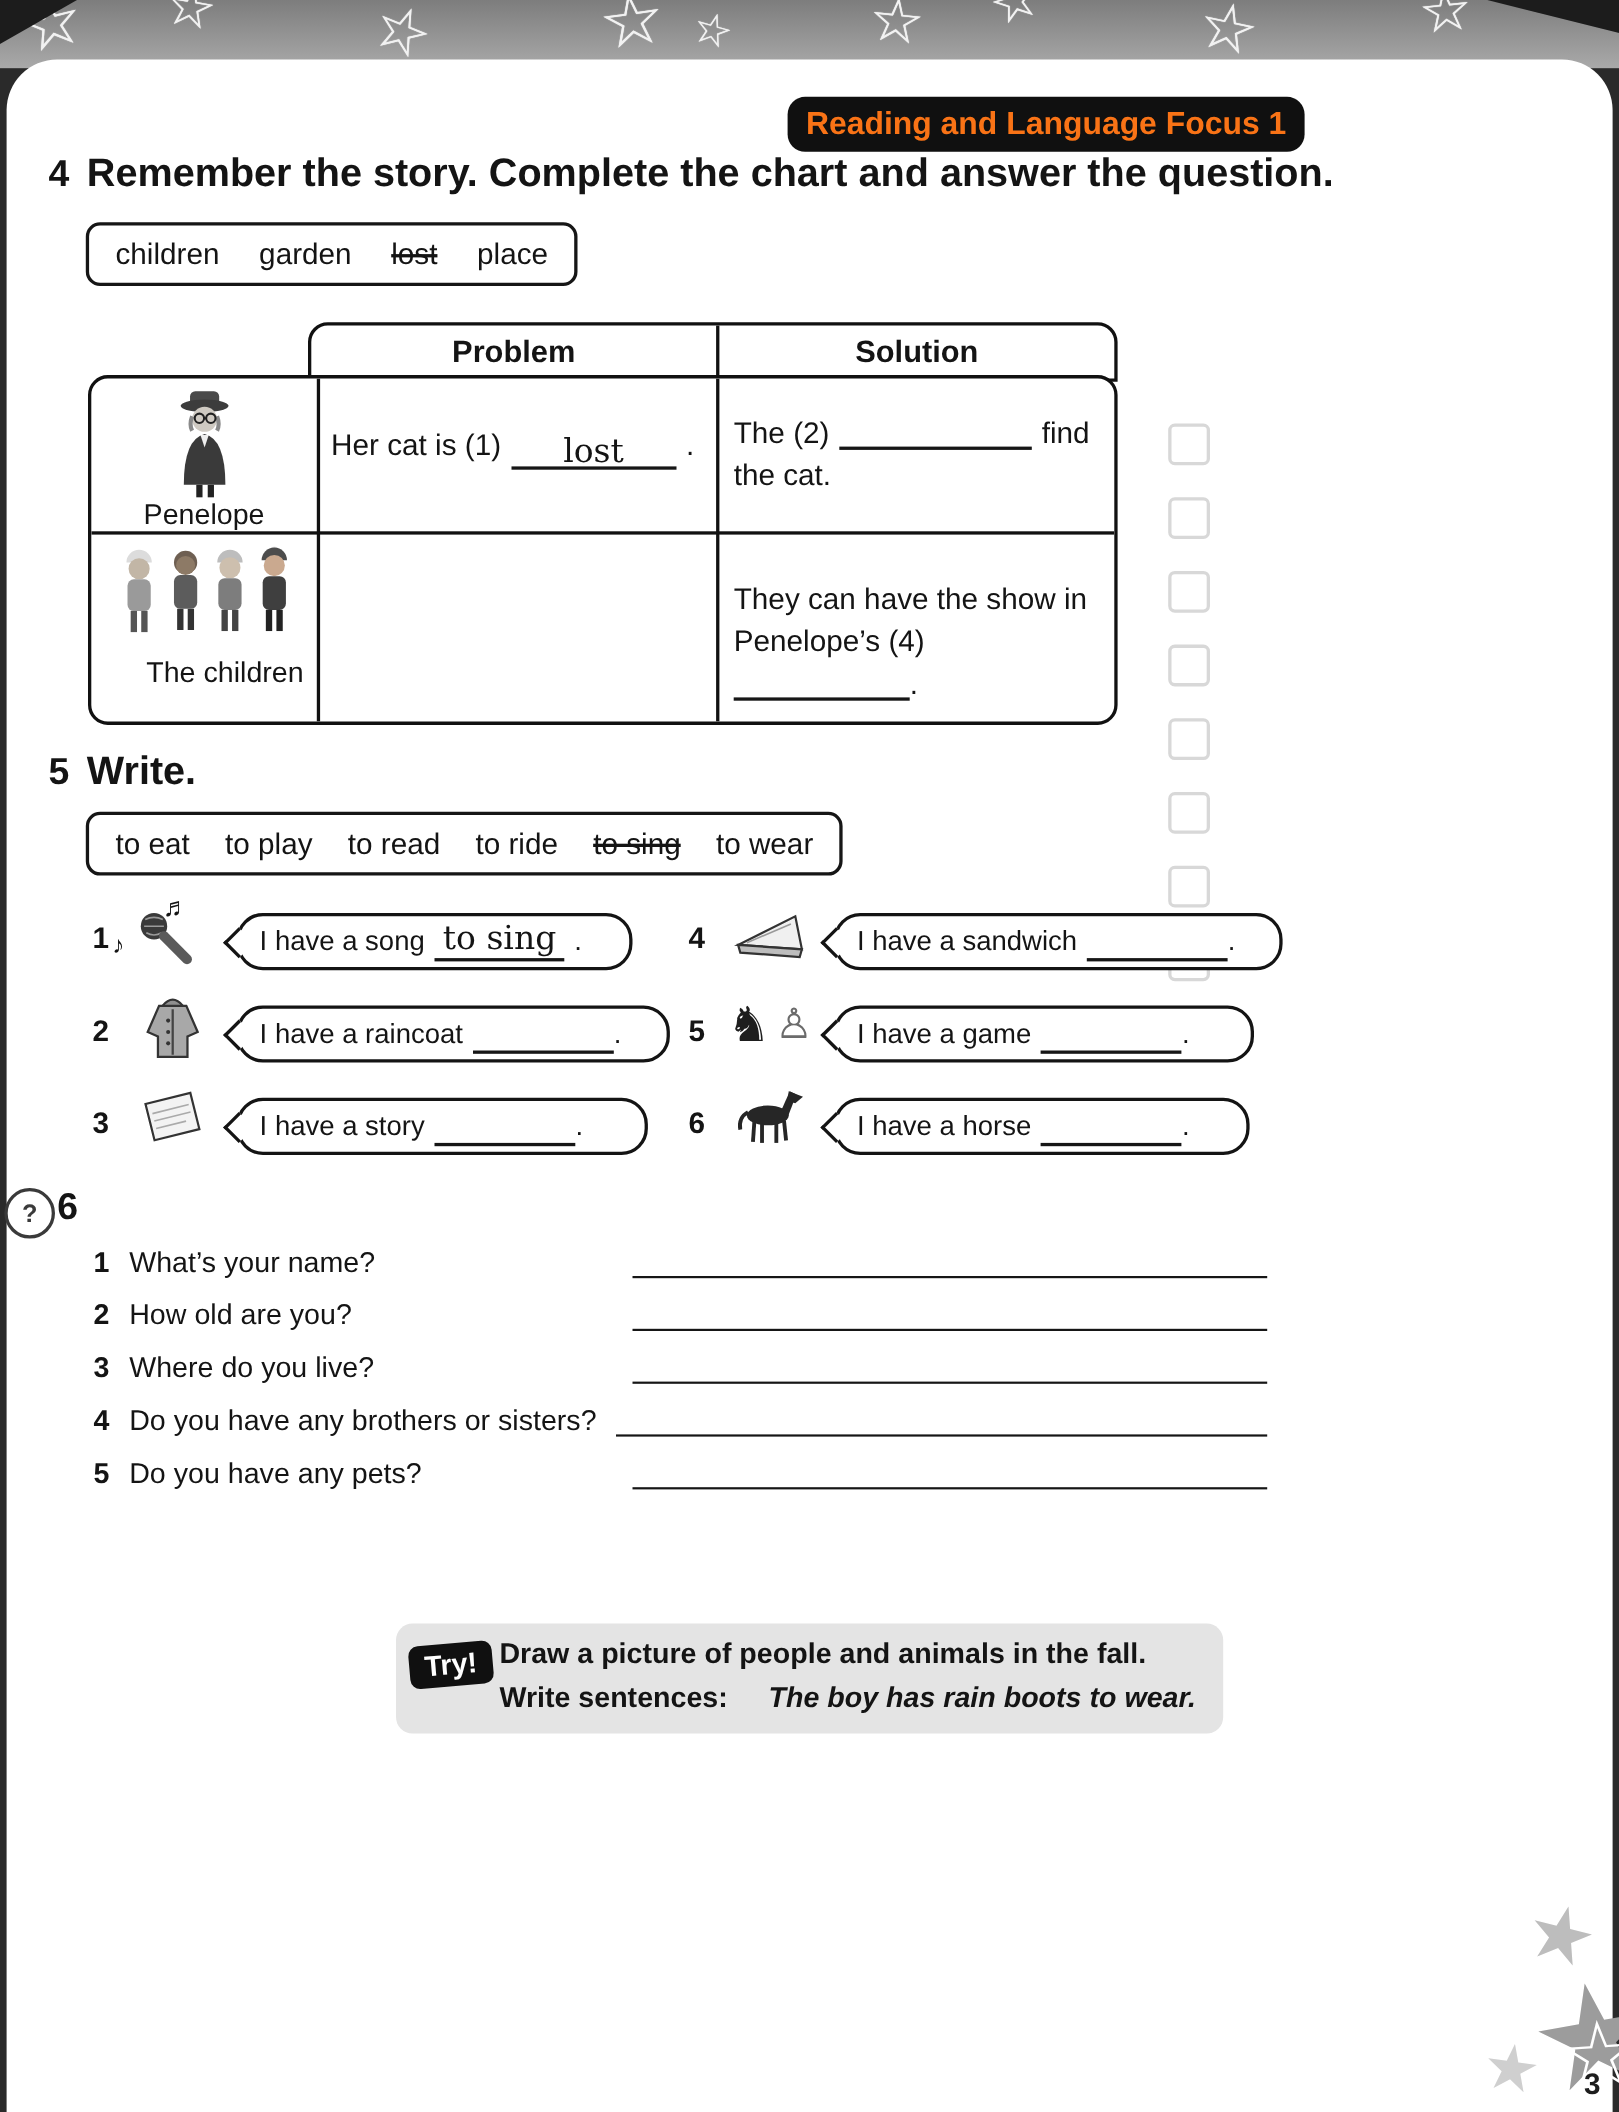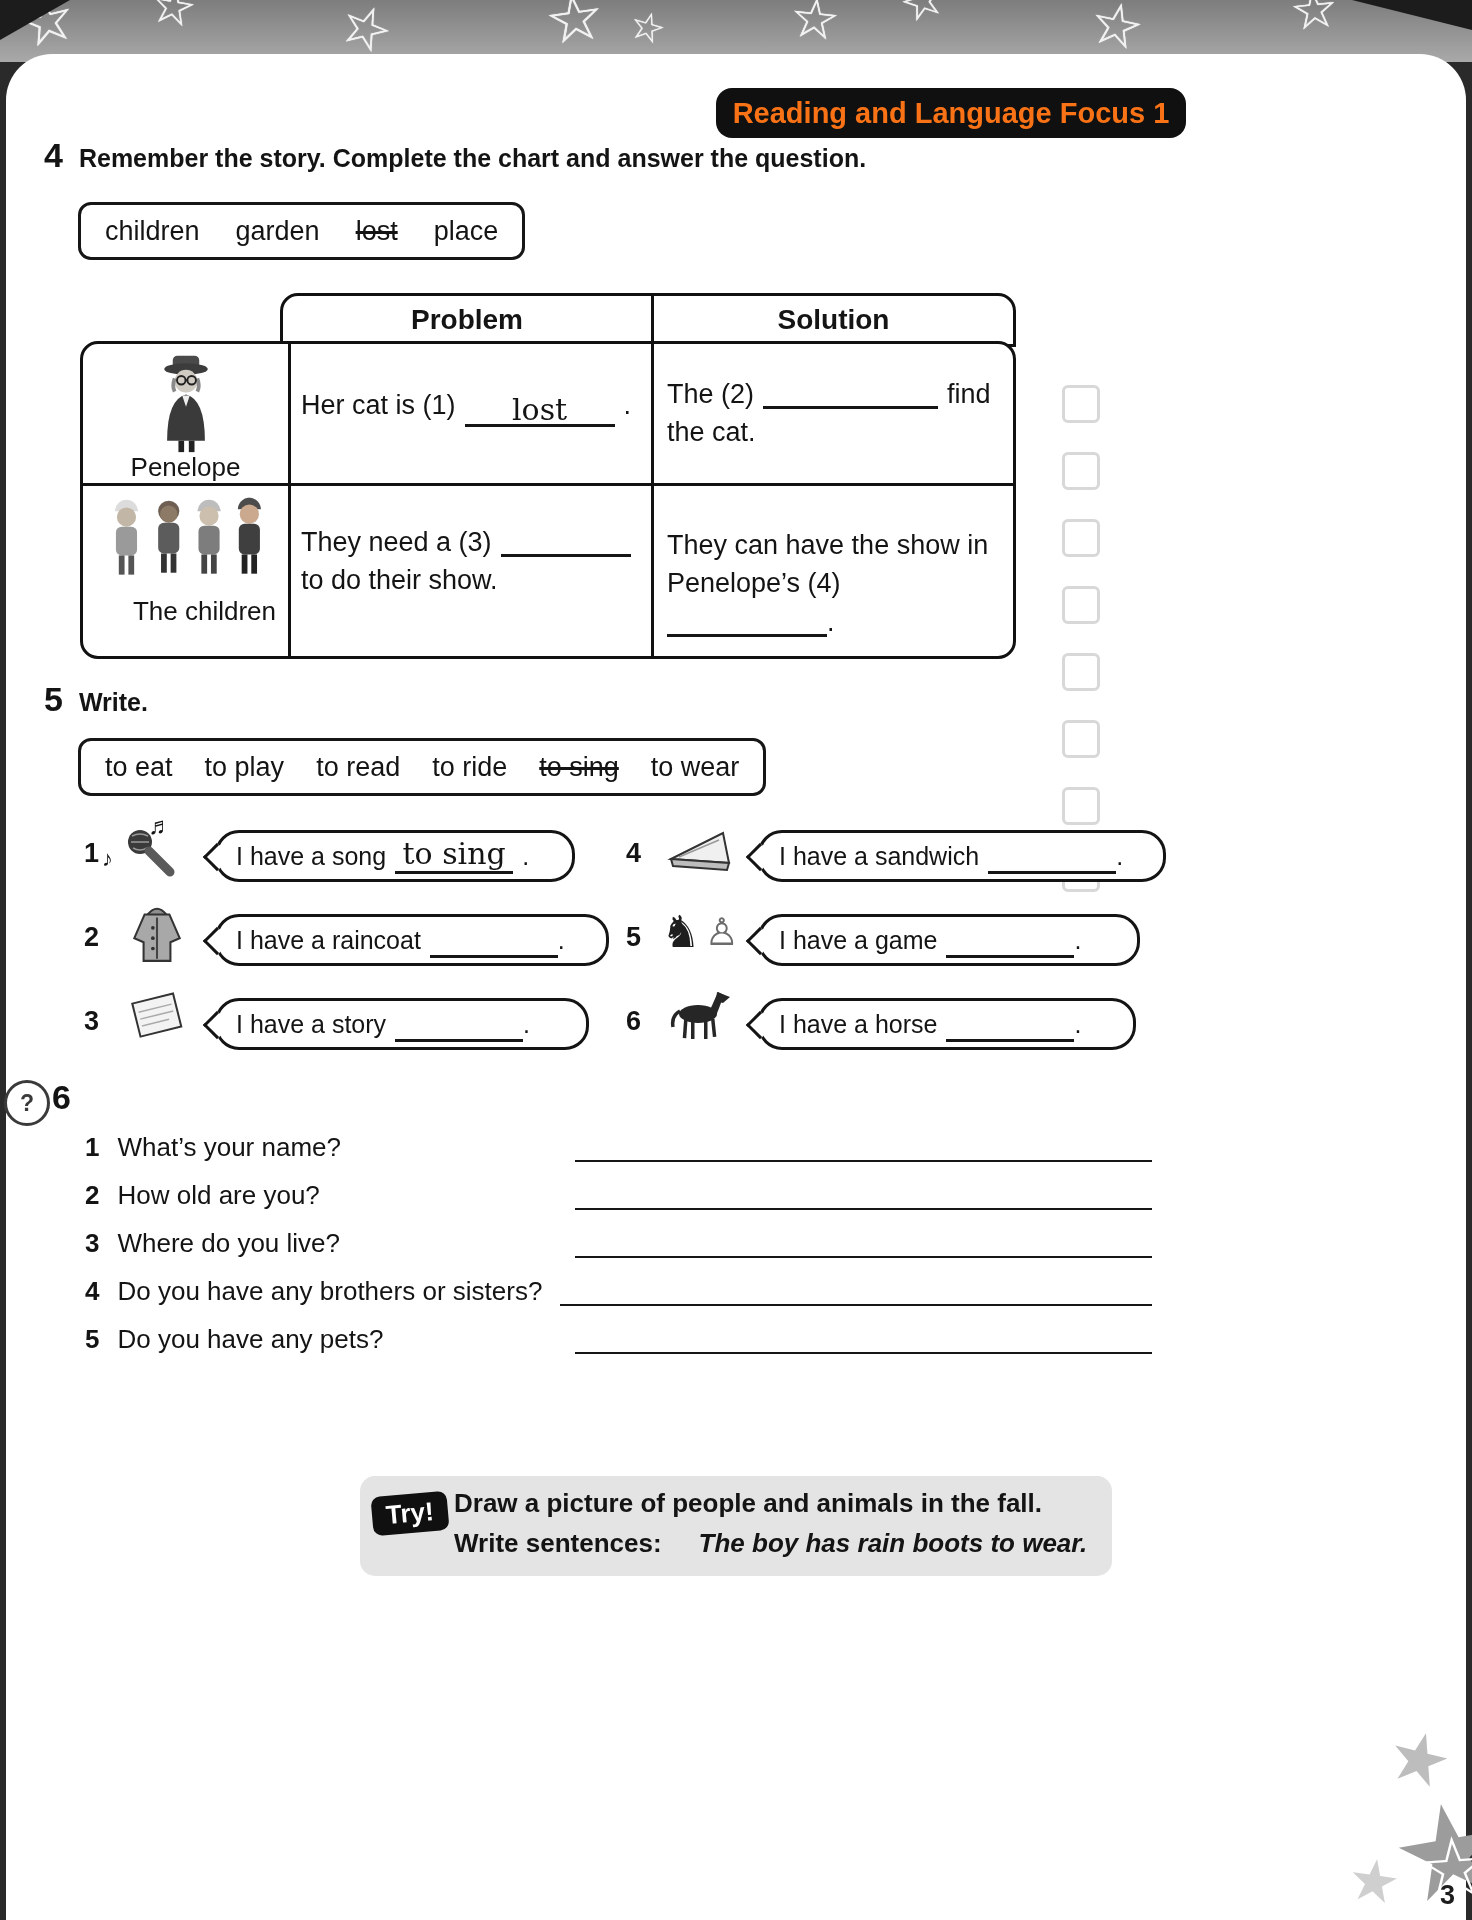--- a/index.html
+++ b/index.html
@@ -23,21 +23,21 @@
     background:#ffffff;border-radius:46px 46px 0 0;}
 
   
   .badge{position:absolute;left:716px;top:88px;width:470px;height:50px;
     background:#101010;color:#f97316;border-radius:16px;
     display:flex;align-items:center;justify-content:center;
     font-weight:700;font-size:29px;}
 
   .exheading{position:absolute;display:flex;align-items:baseline;gap:16px;}
   .exnum{font-weight:800;font-size:34px;}
-  .extitle{font-weight:700;font-size:25px;}
+  .extitle{font-weight:700;font-size:36px;}
 
   .bank{position:absolute;border:3px solid #161616;border-radius:13px;background:#fff;
     display:flex;align-items:center;padding:0 24px;gap:36px;font-size:27px;}
   .crossed{text-decoration:line-through;text-decoration-thickness:2.5px;}
 
   
   .thead{position:absolute;left:280px;top:293px;width:730px;height:48px;
     border:3px solid #111;border-radius:18px 18px 0 0;background:#fff;
     display:flex;font-weight:700;font-size:28px;justify-content:center;}
   .thead .hcell{display:flex;align-items:center;justify-content:center;}
@@ -195,24 +195,20 @@
             <path d="M8,16 a12,12 0 0 1 24,0 z" fill="#4c4c4c"></path>
           <circle cx="20" cy="21" r="10" fill="#caa98f"></circle>
           <rect x="9" y="31" width="22" height="32" rx="6" fill="#3f3f3f"></rect>
           <rect x="12" y="63" width="6" height="20" fill="#222"></rect>
             <rect x="22" y="63" width="6" height="20" fill="#222"></rect>
         </g>
       </svg>
     </div>
     <div class="rowlabel" style="left:0;top:252px;width:243px;">The children</div>
 
-    <div class="cell" style="left:218px;top:178px;width:340px;">
-      <span class="sp">They need a (3)</span><span class="blank" style="width:130px;"></span>
-      <span>to do their show.</span>
-    </div>
 
     <div class="cell" style="left:584px;top:182px;width:340px;">
       <span class="sp">They can have the show in Penelope’s (4)</span><span class="blank" style="width:160px;"></span><span>.</span>
     </div>
   </div>
 
   <div class="exheading" style="left:44px;top:680px;">
     <span class="exnum">5</span>
     <span class="extitle">Write.</span>
   </div>

